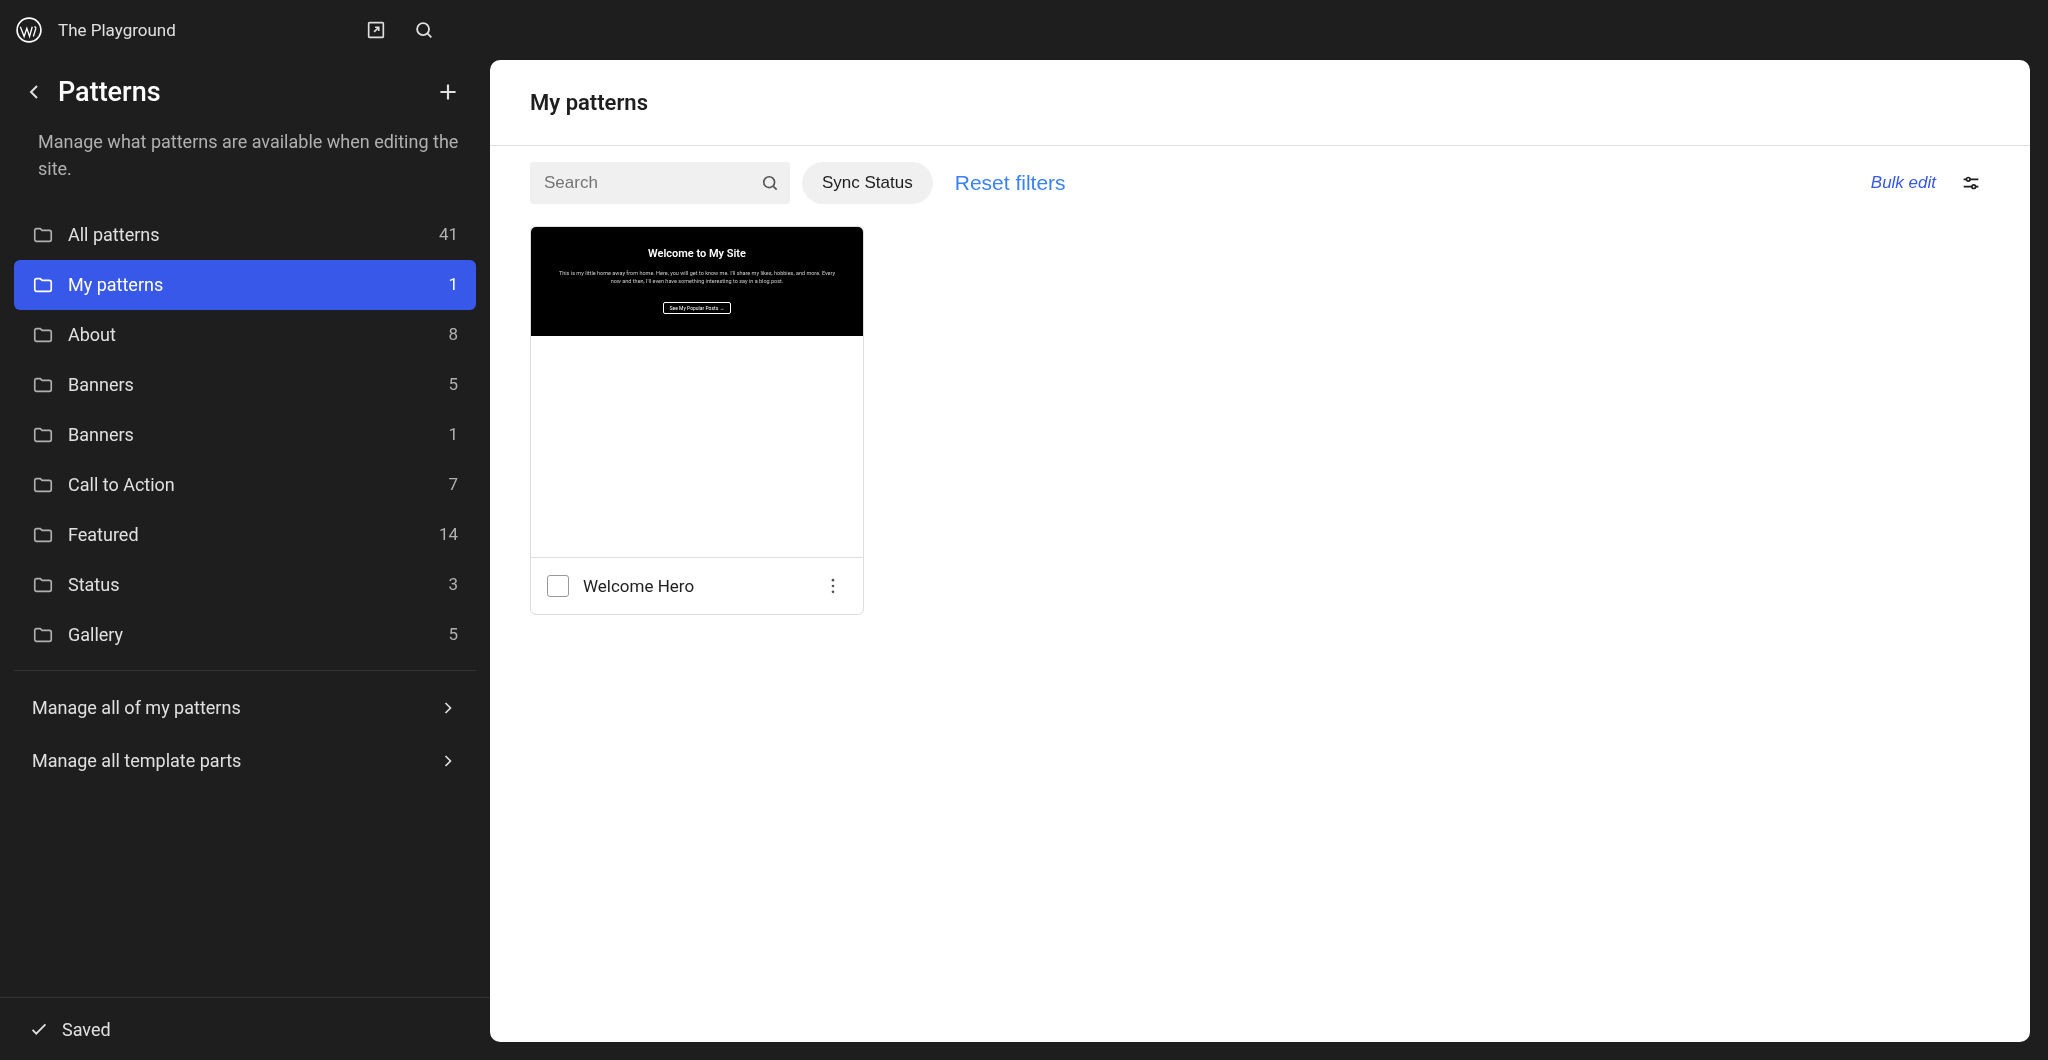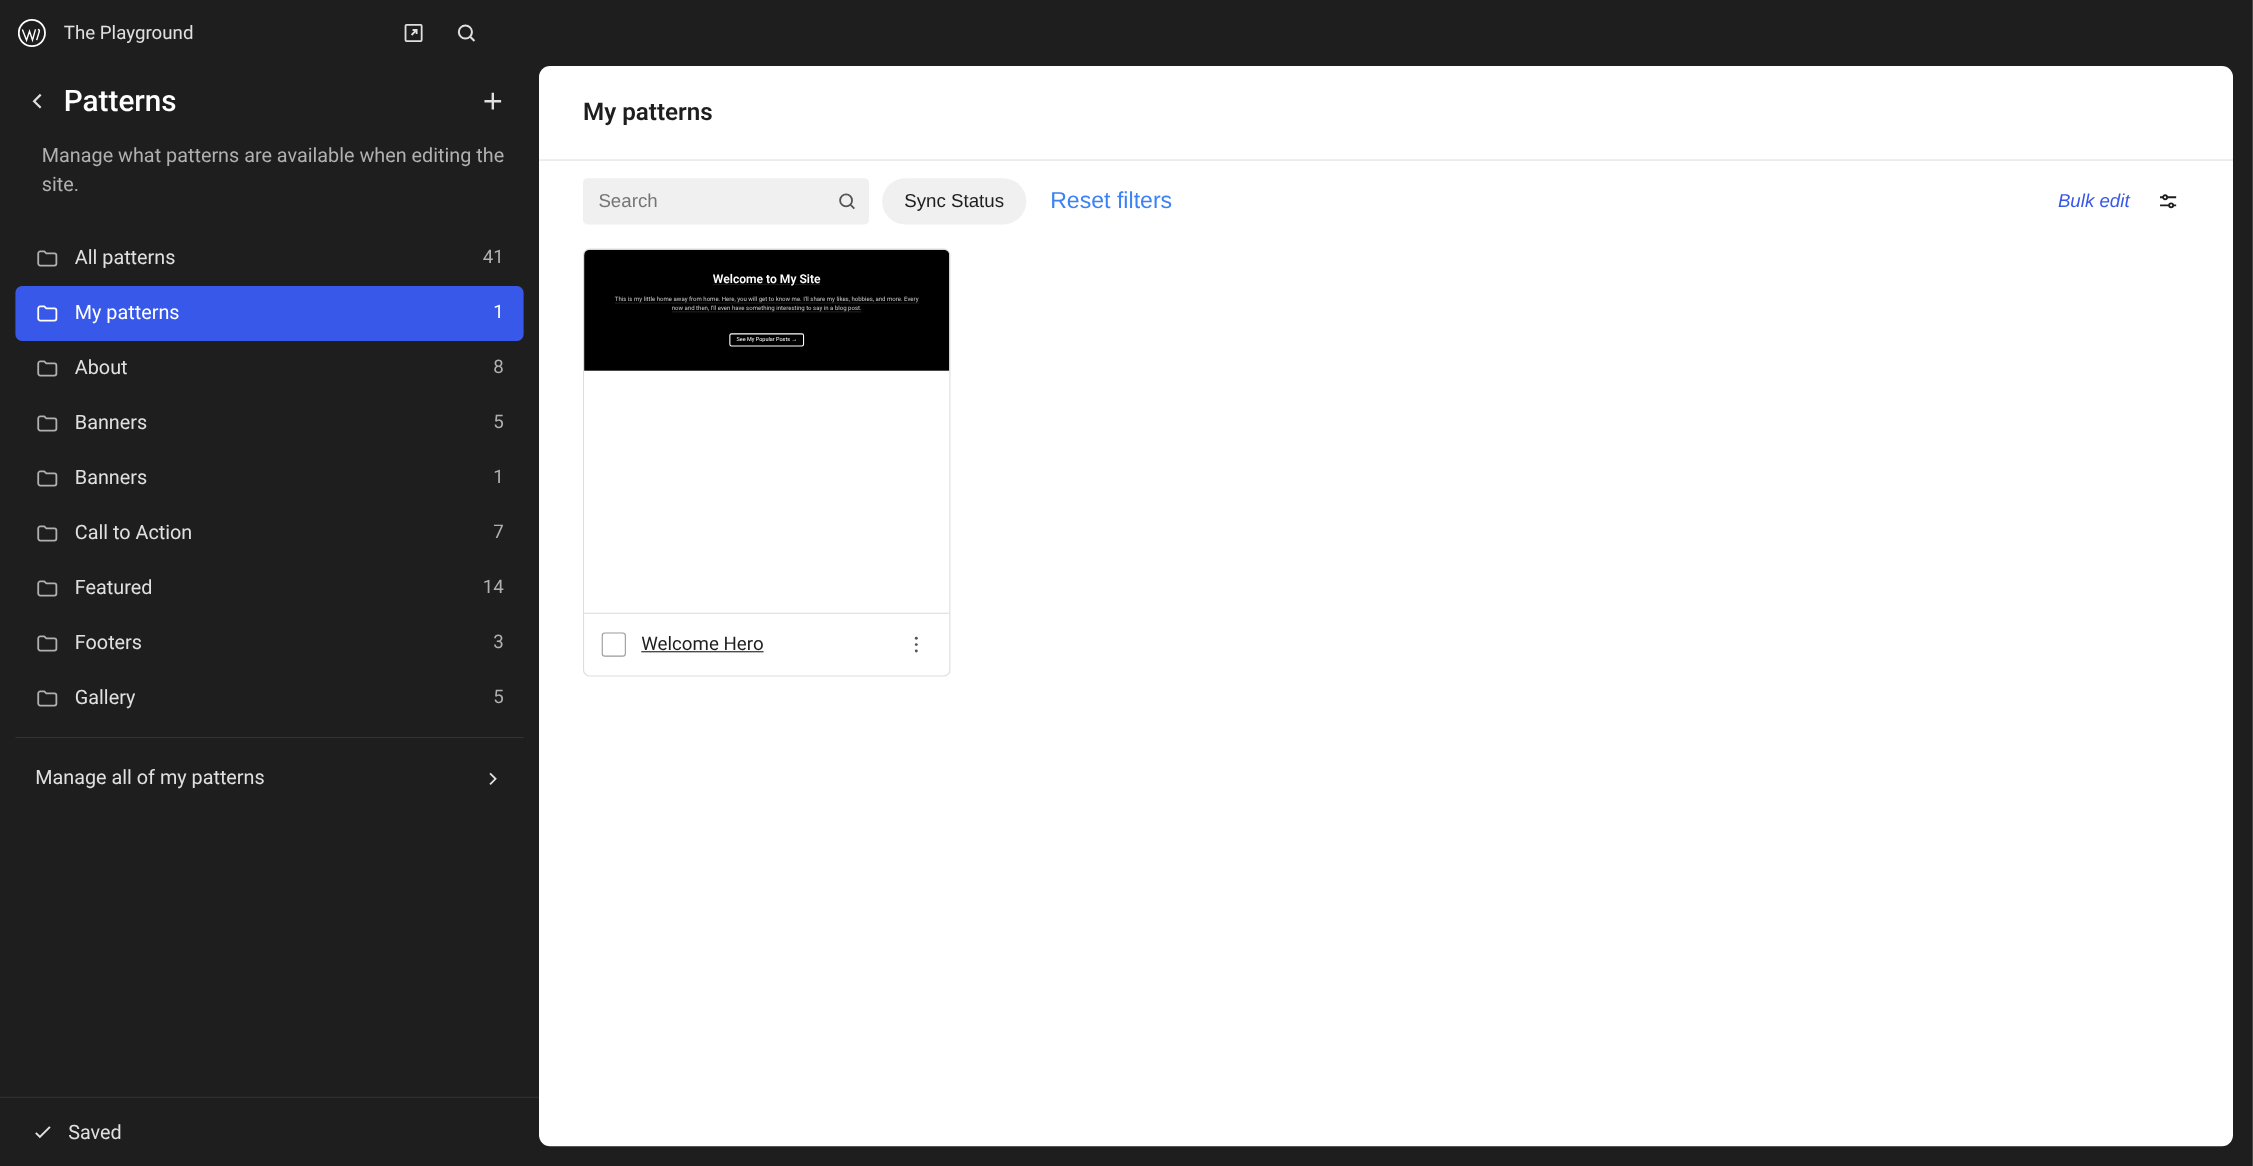--- a/index.html
+++ b/index.html
@@ -241,21 +241,20 @@
     justify-content: center;
     cursor: pointer;
     color: #1e1e1e;
   }
 
   .grid {
     padding: 6px 40px;
     display: flex;
     gap: 24px;
     flex-wrap: wrap;
-    text-decoration: underline;
   }
   .card {
     width: 334px;
     border: 1px solid #ddd;
     border-radius: 6px;
     overflow: hidden;
     background: #fff;
   }
   .card-preview {
     height: 330px;
@@ -423,38 +422,46 @@
         </span>
         <span class="nav-label">Featured</span>
         <span class="nav-count">14</span>
       </li>
       <li class="nav-item">
         <span class="folder-icon">
           <svg width="22" height="22" viewBox="0 0 24 24" fill="none" stroke="currentColor" stroke-width="1.8">
               <path d="M3 7a2 2 0 012-2h4l2 2h8a2 2 0 012 2v8a2 2 0 01-2 2H5a2 2 0 01-2-2V7z"></path>
             </svg>
         </span>
-        <span class="nav-label">Footers</span>
+        <span class="nav-label">Status</span>
         <span class="nav-count">3</span>
       </li>
       <li class="nav-item">
         <span class="folder-icon">
           <svg width="22" height="22" viewBox="0 0 24 24" fill="none" stroke="currentColor" stroke-width="1.8">
               <path d="M3 7a2 2 0 012-2h4l2 2h8a2 2 0 012 2v8a2 2 0 01-2 2H5a2 2 0 01-2-2V7z"></path>
             </svg>
         </span>
         <span class="nav-label">Gallery</span>
         <span class="nav-count">5</span>
       </li>
     </ul>
 
     <div class="divider"></div>
 
     <div class="manage-item">
       <span>Manage all of my patterns</span>
+      <span>
+        <svg width="20" height="20" viewBox="0 0 24 24" fill="none" stroke="currentColor" stroke-width="2">
+            <path d="M9 6l6 6-6 6"></path>
+          </svg>
+      </span>
+    </div>
+    <div class="manage-item">
+      <span>Manage all template parts</span>
       <span>
         <svg width="20" height="20" viewBox="0 0 24 24" fill="none" stroke="currentColor" stroke-width="2">
             <path d="M9 6l6 6-6 6"></path>
           </svg>
       </span>
     </div>
 
     <div class="saved-bar">
       <span>
         <svg width="22" height="22" viewBox="0 0 24 24" fill="none" stroke="currentColor" stroke-width="2">

